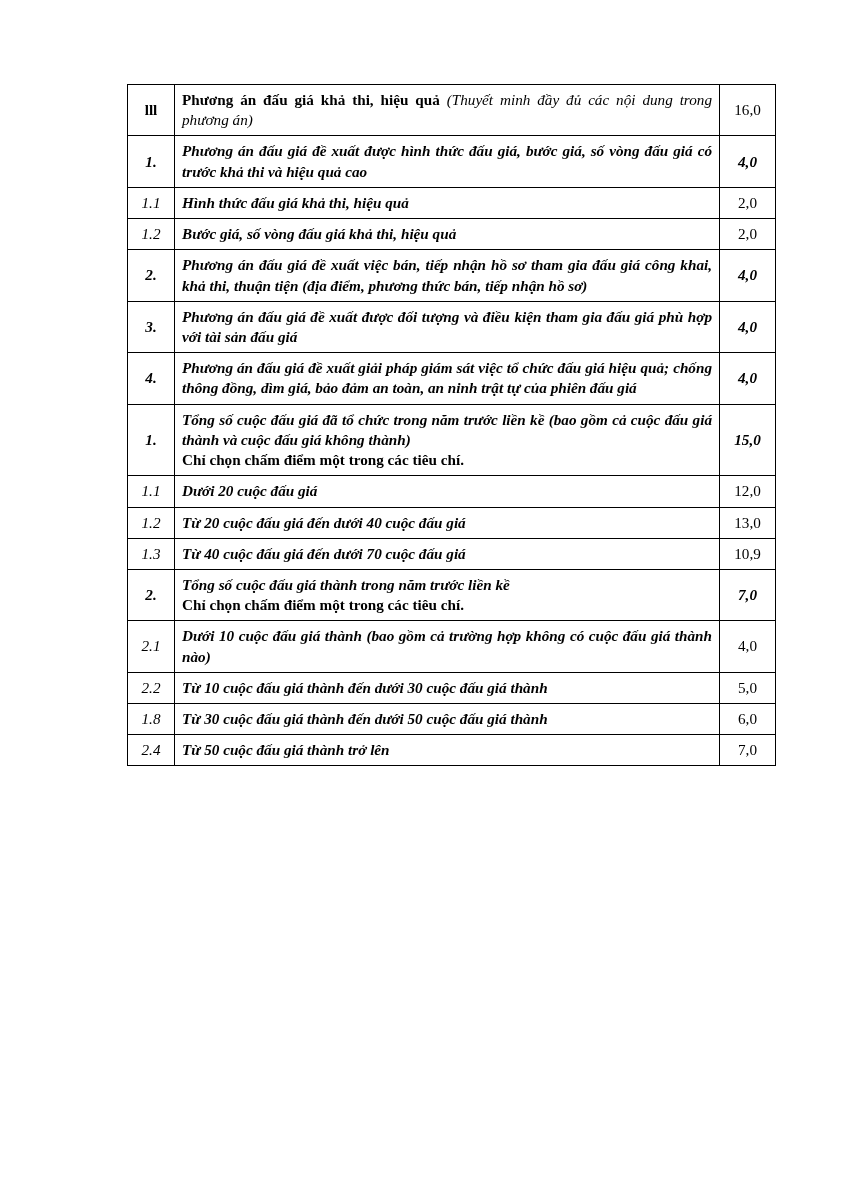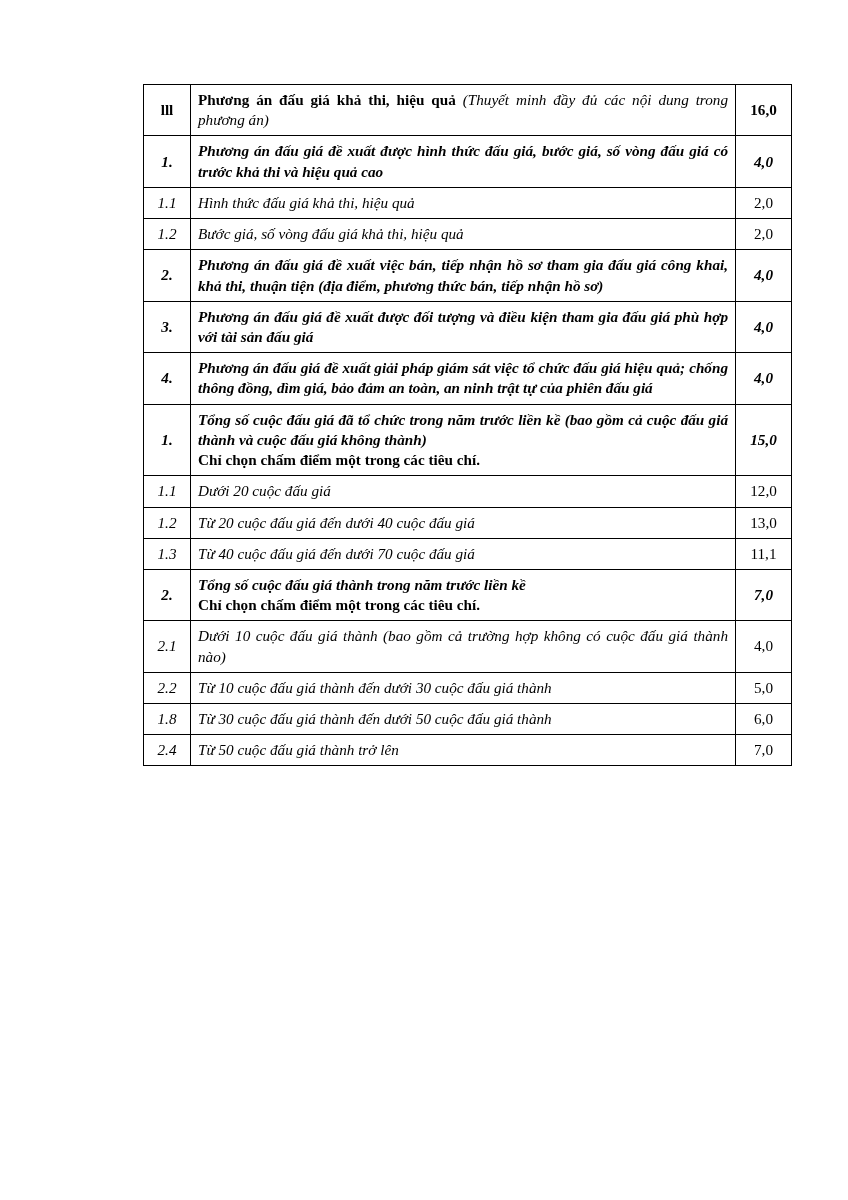--- a/index.html
+++ b/index.html
@@ -12,21 +12,20 @@
     height: 1200px;
     font-family: "Liberation Serif", serif;
     color: #000000;
     overflow: hidden;
   }
   .page {
     position: relative;
     width: 735px;
     height: 1200px;
     background: #ffffff;
-    margin-left: 16px;
   }
   .table-wrap {
     position: absolute;
     left: 127px;
     top: 84px;
     width: 648px;
   }
   table.score-table {
     border-collapse: collapse;
     width: 648px;
@@ -53,20 +52,21 @@
   td.desc {
     text-align: justify;
     text-justify: inter-word;
   }
   td.desc.bold {
     font-weight: bold;
     font-style: italic;
   }
   td.desc.italic {
     font-style: italic;
+    font-weight: bold;
   }
   td.score {
     text-align: center;
   }
   td.score.bold {
     font-weight: bold;
     font-style: italic;
   }
   td.score.plain {
     font-style: normal;
@@ -82,21 +82,21 @@
   }
   .heading-row td.idx {
     font-style: normal;
     font-weight: bold;
   }
   .heading-row td.desc {
     font-weight: bold;
     font-style: normal;
   }
   .heading-row td.score {
-    font-weight: bold;
+    font-weight: normal;
     font-style: normal;
   }
 </style>
 </head>
 <body>
 
 <div class="page">
   <div class="table-wrap">
     <table class="score-table">
       <colgroup>
@@ -151,21 +151,21 @@
             <td class="score plain">12,0</td>
           </tr>
           <tr>
             <td class="idx">1.2</td>
             <td class="desc italic"><span>Từ 20 cuộc đấu giá đến dưới 40 cuộc đấu giá</span></td>
             <td class="score plain">13,0</td>
           </tr>
           <tr>
             <td class="idx">1.3</td>
             <td class="desc italic"><span>Từ 40 cuộc đấu giá đến dưới 70 cuộc đấu giá</span></td>
-            <td class="score plain">11,1</td>
+            <td class="score plain">10,9</td>
           </tr>
           <tr>
             <td class="idx bold">2.</td>
             <td class="desc bold"><span>Tổng số cuộc đấu giá thành trong năm trước liền kề</span><span class="sub-note">Chỉ chọn chấm điểm một trong các tiêu chí.</span></td>
             <td class="score bold">7,0</td>
           </tr>
           <tr>
             <td class="idx">2.1</td>
             <td class="desc italic"><span>Dưới 10 cuộc đấu giá thành (bao gồm cả trường hợp không có cuộc đấu giá thành nào)</span></td>
             <td class="score plain">4,0</td>

